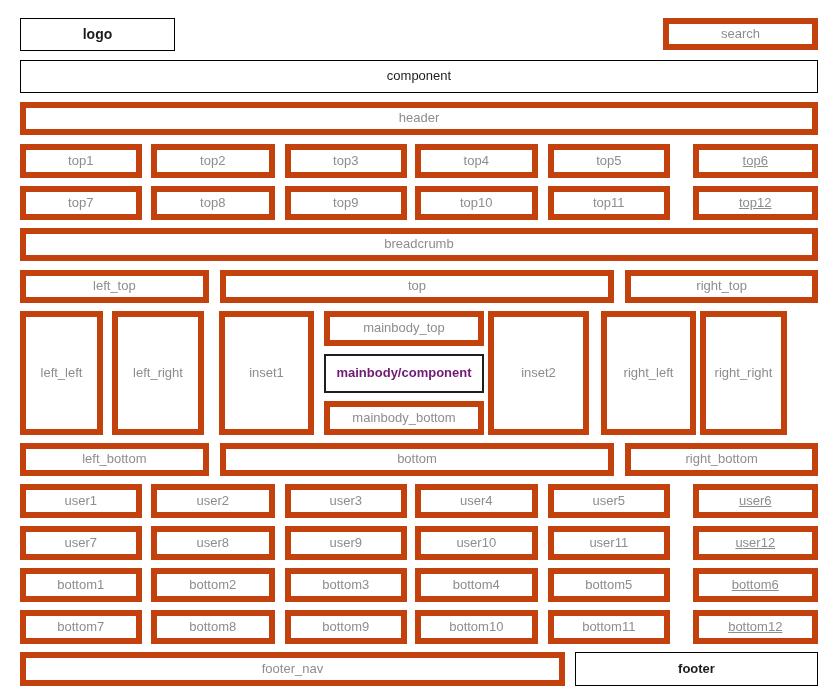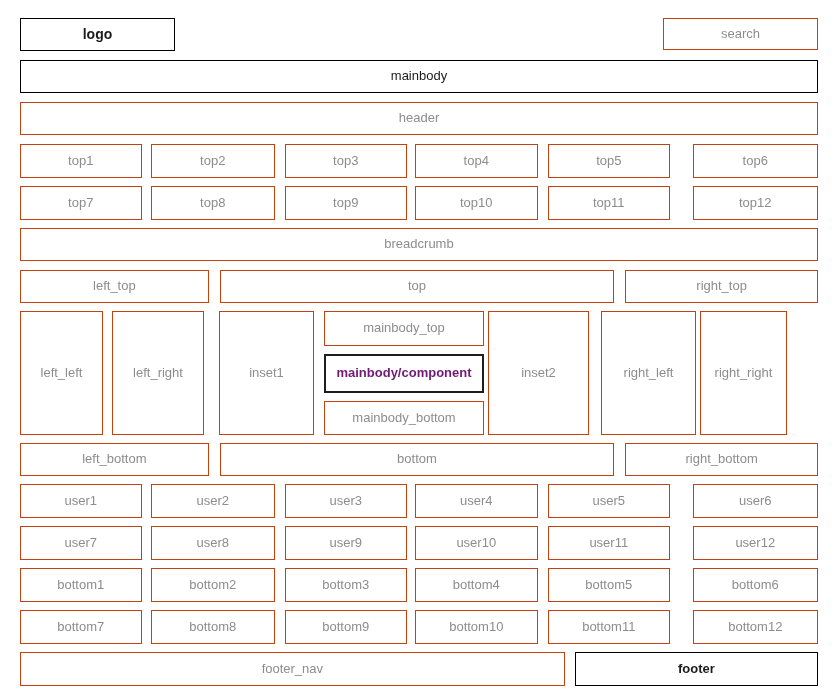--- a/index.html
+++ b/index.html
@@ -17,21 +17,21 @@
     position: relative;
     width: 839px;
     height: 700px;
     box-sizing: border-box;
     padding: 18px 21px 0 20px;
   }
 
   
   .box {
     box-sizing: border-box;
-    border: 1px solid #c2410c;
+    border: 6px solid #c2410c;
     background: #ffffff;
     color: #8d8d8d;
     font-size: 13px;
     display: flex;
     align-items: center;
     justify-content: center;
     text-align: center;
     line-height: 1.1;
     white-space: nowrap;
     overflow: hidden;
@@ -64,21 +64,21 @@
 
   
   .band { width: 798px; height: 33px; }
 
   
   .c1 { width: 124px; }
   .c2 { width: 127px; margin-left: 9px; }
   .c3 { width: 124px; margin-left: 10px; }
   .c4 { width: 126px; margin-left: 8px; }
   .c5 { width: 124px; margin-left: 10px; }
-  .c6 { width: 128px; margin-left: 23px; }
+  .c6 { width: 128px; margin-left: 23px; text-decoration: underline; }
 
   
   .t-left  { width: 189px; }
   .t-mid   { width: 395px; margin-left: 11px; }
   .t-right { width: 193px; margin-left: 11px; }
 
   
   .m-col   { height: 124px; }
   .mc-leftleft   { width: 83px; }
   .mc-leftright  { width: 92px; margin-left: 9px; }
@@ -100,21 +100,21 @@
 <body>
 
 <div id="page">
 
   <div class="row r-head">
     <div class="box dark logo-box">logo</div>
     <div class="box search-box">search</div>
   </div>
 
   <div class="row r-band">
-    <div class="box dark band">mainbody</div>
+    <div class="box dark band">component</div>
   </div>
 
   <div class="row r-band">
     <div class="box band">header</div>
   </div>
 
   <div class="row r-grid">
     <div class="box c1">top1</div>
     <div class="box c2">top2</div>
     <div class="box c3">top3</div>

